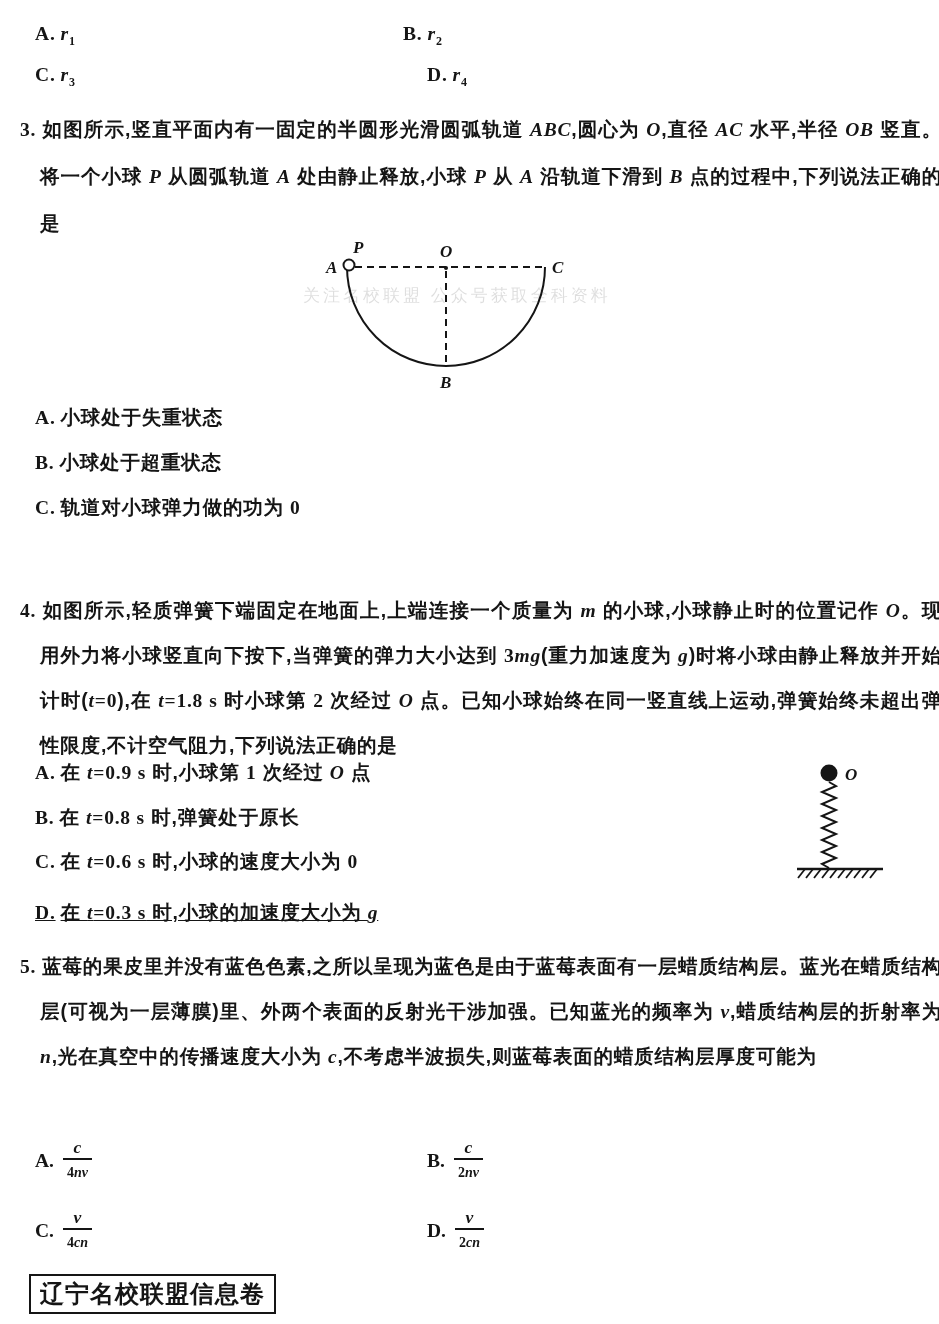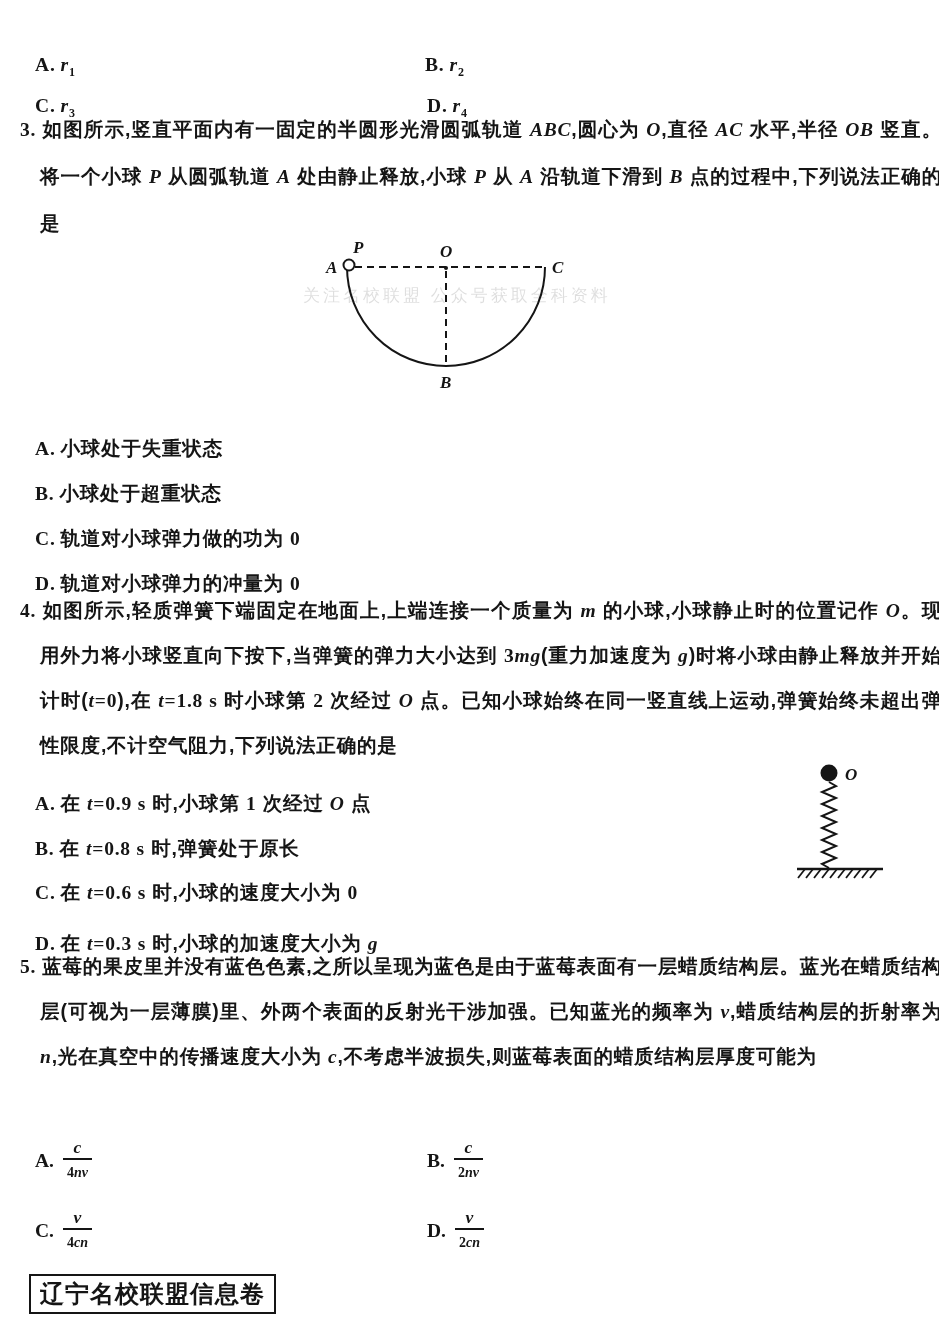--- a/index.html
+++ b/index.html
@@ -1,20 +1,20 @@
 <!DOCTYPE html>
 <html><head>
 <meta charset="utf-8">
 <style>
   html,body{margin:0;padding:0;background:#e8e8e8;}
   .page{position:relative;width:939px;height:1324px;background:#ffffff;overflow:hidden;
         font-family:"Liberation Sans","DejaVu Sans",sans-serif;color:#151515;font-weight:700;}
   .para{position:absolute;font-size:19.5px;text-align:justify;letter-spacing:0.8px;
         padding-left:20px;text-indent:-20px;}
-  .opt{position:absolute;font-size:19.5px;letter-spacing:0.8px;white-space:nowrap;margin-top:31px;}
+  .opt{position:absolute;font-size:19.5px;letter-spacing:0.8px;white-space:nowrap;}
   .mr{font-family:"Liberation Serif","DejaVu Serif",serif;font-style:normal;font-weight:600;}
   .mi{font-family:"Liberation Serif","DejaVu Serif",serif;font-style:italic;font-weight:600;}
   .qnum{font-family:"Liberation Serif","DejaVu Serif",serif;font-weight:700;margin-right:6px;}
   .optlabel{font-family:"Liberation Serif","DejaVu Serif",serif;font-weight:600;margin-right:5px;}
   sub.vs{font-size:12px;font-family:"Liberation Serif","DejaVu Serif",serif;}
   .watermark{position:absolute;left:303px;top:284px;width:310px;font-size:17px;font-weight:400;
              color:rgba(0,0,0,0.13);letter-spacing:3px;white-space:nowrap;}
   .fig{position:absolute;}
   .fracopt{position:absolute;display:flex;align-items:center;}
   .frac{display:inline-flex;flex-direction:column;align-items:center;margin-left:4px;}
@@ -27,21 +27,21 @@
   svg text{font-family:"Liberation Serif","DejaVu Serif",serif;font-style:italic;font-weight:600;}
 </style>
 </head>
 <body>
 
 <div class="page">
 
   <div class="opt" style="left:35px;top:22px;">
     <span class="optlabel">A.</span><span class="mi">r</span><sub class="vs">1</sub>
   </div>
-  <div class="opt" style="left:425px;top:22px;text-align:center;">
+  <div class="opt" style="left:403px;top:22px;text-align:center;">
     <span class="optlabel">B.</span><span class="mi">r</span><sub class="vs">2</sub>
   </div>
   <div class="opt" style="left:35px;top:63px;text-align:center;">
     <span class="optlabel">C.</span><span class="mi">r</span><sub class="vs">3</sub>
   </div>
   <div class="opt" style="left:427px;top:63px;text-align:center;">
     <span class="optlabel">D.</span><span class="mi">r</span><sub class="vs">4</sub>
   </div>
 
   <div class="para" style="left:20px;top:106px;width:902px;line-height:47px;">
@@ -65,23 +65,20 @@
 
   <div class="opt" style="left:35px;top:449px;">
     <span class="optlabel">B.</span><span><span>小球处于超重状态</span></span>
   </div>
   <div class="opt" style="left:35px;top:404px;">
     <span class="optlabel">A.</span><span><span>小球处于失重状态</span></span>
   </div>
   <div class="opt" style="left:35px;top:494px;">
     <span class="optlabel">C.</span><span><span>轨道对小球弹力做的功为 </span><span class="mr">0</span></span>
   </div>
-  <div class="opt" style="left:35px;top:539px;">
-    <span class="optlabel">D.</span><span><span>轨道对小球弹力的冲量为 </span><span class="mr">0</span></span>
-  </div>
 
   <div class="para" style="left:20px;top:588px;width:902px;line-height:45px;">
     <span class="qnum">4.</span><span><span>如图所示,轻质弹簧下端固定在地面上,上端连接一个质量为 </span><span class="mi">m</span><span> 的小球,小球静止时的位置记作 </span><span class="mi">O</span><span>。现用外力将小球竖直向下按下,当弹簧的弹力大小达到 </span><span class="mr">3</span><span class="mi">mg</span><span>(重力加速度为 </span><span class="mi">g</span><span>)时将小球由静止释放并开始计时(</span><span class="mi">t</span><span class="mr">=0</span><span>),在 </span><span class="mi">t</span><span class="mr">=1.8 s</span><span> 时小球第 </span><span class="mr">2</span><span> 次经过 </span><span class="mi">O</span><span> 点。已知小球始终在同一竖直线上运动,弹簧始终未超出弹性限度,不计空气阻力,下列说法正确的是</span></span>
   </div>
 
   <svg class="fig" style="left:795px;top:756px;" width="95" height="145" viewBox="0 0 95 145">
     <circle cx="34" cy="17" r="8.5" fill="#151515"></circle>
     <polyline points="34,26 41,30 27,36 41,42 27,48 41,54 27,60 41,66 27,72 41,78 27,84 41,90 27,96 41,102 27,108 34,112" fill="none" stroke="#151515" stroke-width="2"></polyline>
     <line x1="2" y1="113" x2="88" y2="113" stroke="#151515" stroke-width="2.5"></line>
     <g stroke="#151515" stroke-width="1.8">
@@ -101,21 +98,21 @@
 
   <div class="opt" style="left:35px;top:759px;">
     <span class="optlabel">A.</span><span><span>在 </span><span class="mi">t</span><span class="mr">=0.9 s</span><span> 时,小球第 </span><span class="mr">1</span><span> 次经过 </span><span class="mi">O</span><span> 点</span></span>
   </div>
   <div class="opt" style="left:35px;top:804px;">
     <span class="optlabel">B.</span><span><span>在 </span><span class="mi">t</span><span class="mr">=0.8 s</span><span> 时,弹簧处于原长</span></span>
   </div>
   <div class="opt" style="left:35px;top:848px;">
     <span class="optlabel">C.</span><span><span>在 </span><span class="mi">t</span><span class="mr">=0.6 s</span><span> 时,小球的速度大小为 </span><span class="mr">0</span></span>
   </div>
-  <div class="opt" style="left:35px;top:899px;">
+  <div class="opt" style="left:35px;top:899px;text-decoration:underline;">
     <span class="optlabel">D.</span><span><span>在 </span><span class="mi">t</span><span class="mr">=0.3 s</span><span> 时,小球的加速度大小为 </span><span class="mi">g</span></span>
   </div>
 
   <div class="para" style="left:20px;top:944px;width:902px;line-height:45px;">
     <span class="qnum">5.</span><span><span>蓝莓的果皮里并没有蓝色色素,之所以呈现为蓝色是由于蓝莓表面有一层蜡质结构层。蓝光在蜡质结构层(可视为一层薄膜)里、外两个表面的反射光干涉加强。已知蓝光的频率为 </span><span class="mi">ν</span><span>,蜡质结构层的折射率为 </span><span class="mi">n</span><span>,光在真空中的传播速度大小为 </span><span class="mi">c</span><span>,不考虑半波损失,则蓝莓表面的蜡质结构层厚度可能为</span></span>
   </div>
 
   <div class="fracopt" style="left:35px;top:1136px;">
     <span class="optlabel" style="font-size:19.5px;">A.</span>
     <span class="frac">

